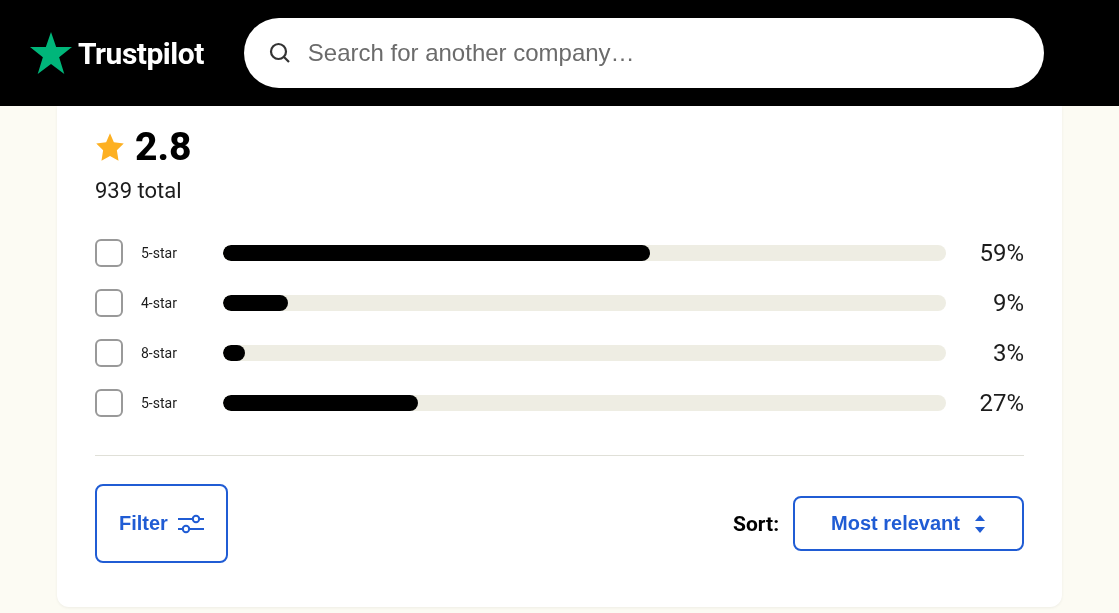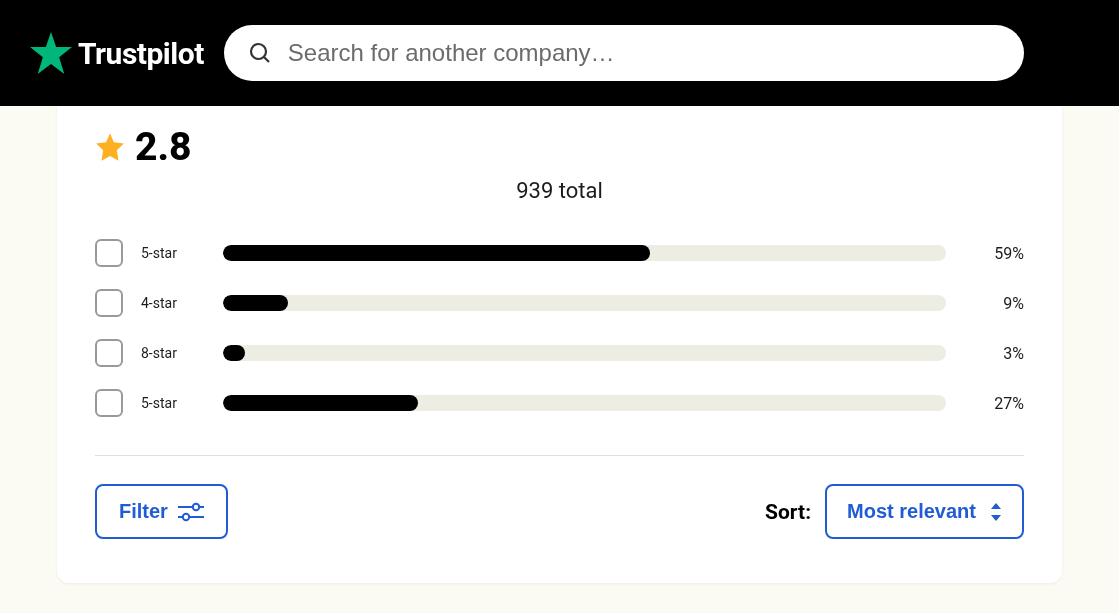--- a/index.html
+++ b/index.html
@@ -13,21 +13,21 @@
       width: 1119px;
       height: 613px;
       overflow: hidden;
     }
     .header {
       background: #000000;
       height: 106px;
       display: flex;
       align-items: center;
       padding: 0 30px;
-      gap: 20px;
+      gap: 40px;
     }
     .logo {
       display: flex;
       align-items: center;
       gap: 6px;
       cursor: pointer;
     }
     .logo-star {
       width: 42px;
       height: 42px;
@@ -38,21 +38,21 @@
       font-weight: 700;
       letter-spacing: -0.5px;
     }
     .search-container {
       flex: 1;
       max-width: 800px;
     }
     .search-box {
       background: #ffffff;
       border-radius: 36px;
-      height: 56px;
+      height: 70px;
       display: flex;
       align-items: center;
       padding: 0 24px;
       gap: 16px;
     }
     .search-icon {
       width: 24px;
       height: 24px;
       flex-shrink: 0;
     }
@@ -92,21 +92,20 @@
     }
     .rating-value {
       font-size: 39px;
       font-weight: 800;
       color: #000;
     }
     .total-count {
       font-size: 22px;
       color: #1c1c1c;
       margin-bottom: 36px;
-      text-align: center;
     }
     .rating-rows {
       display: flex;
       flex-direction: column;
       gap: 22px;
       margin-bottom: 38px;
     }
     .rating-row {
       display: flex;
       align-items: center;
@@ -133,21 +132,21 @@
       border-radius: 10px;
       overflow: hidden;
     }
     .bar-fill {
       height: 100%;
       background: #000000;
       border-radius: 10px;
       min-width: 16px;
     }
     .percent-label {
-      font-size: 16px;
+      font-size: 24px;
       color: #1c1c1c;
       width: 60px;
       text-align: right;
       flex-shrink: 0;
     }
     .divider {
       height: 1px;
       background: #e0e0d8;
       margin-bottom: 28px;
     }
@@ -158,21 +157,21 @@
     }
     .filter-btn {
       display: flex;
       align-items: center;
       gap: 10px;
       border: 2px solid #205cd4;
       background: #ffffff;
       color: #205cd4;
       font-size: 20px;
       font-weight: 700;
-      padding: 14px 22px;
+      padding: 26px 22px;
       border-radius: 8px;
       cursor: pointer;
     }
     .filter-icon {
       width: 26px;
       height: 20px;
     }
     .sort-group {
       display: flex;
       align-items: center;
@@ -186,21 +185,21 @@
     }
     .sort-btn {
       display: flex;
       align-items: center;
       gap: 14px;
       border: 2px solid #205cd4;
       background: #ffffff;
       color: #205cd4;
       font-size: 20px;
       font-weight: 700;
-      padding: 14px 20px;
+      padding: 14px 36px;
       border-radius: 8px;
       cursor: pointer;
     }
     .sort-arrows {
       width: 12px;
       height: 18px;
     }
   </style>
 </head>
 <body>

